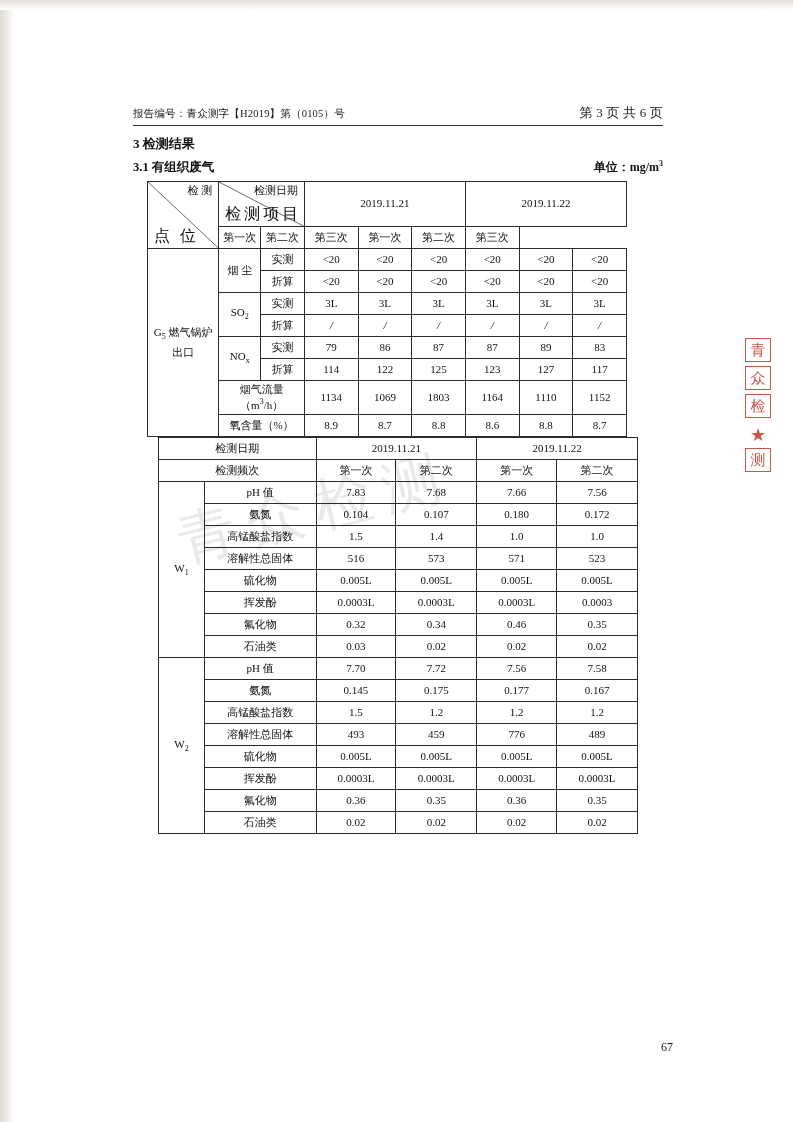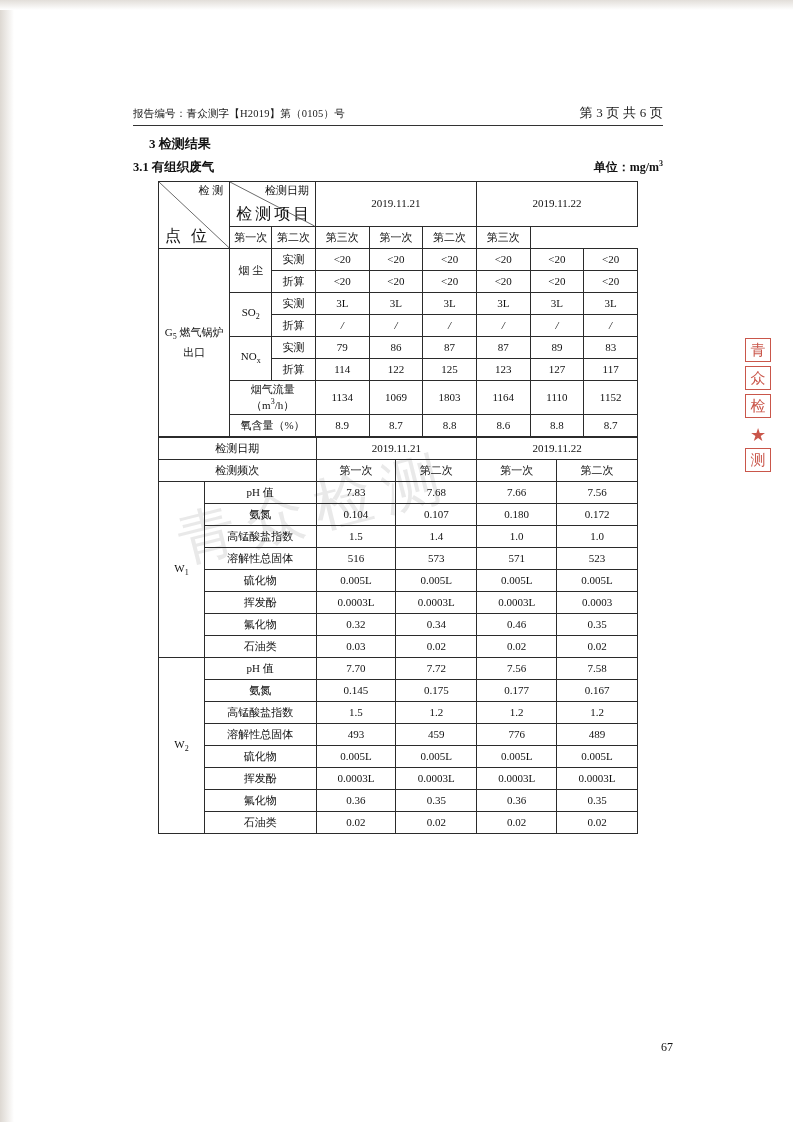--- a/index.html
+++ b/index.html
@@ -48,21 +48,21 @@
   .hdr .right { font-size: 13px; white-space: nowrap; }
   .rule {
     border: none;
     border-top: 1px solid #333;
     margin: 3px 0 0 0;
   }
   .sec-title {
     font-size: 13px;
     font-weight: bold;
     color: #111;
-    margin: 9px 0 4px 16px;
+    margin: 9px 0 4px 0;
   }
   .sub-row {
     display: flex;
     justify-content: space-between;
     align-items: flex-end;
     margin: 6px 0 5px 0;
   }
   .sub-title {
     font-size: 12.5px;
     font-weight: bold;
@@ -74,21 +74,21 @@
     color: #111;
   }
   .unit sup { font-size: 8px; }
   table {
     border-collapse: collapse;
     font-size: 11px;
     color: #111;
   }
   table.t1 {
     width: 480px;
-    margin-left: 25px;
+    margin-left: 14px;
   }
   table.t2 {
     width: 480px;
     margin-left: 25px;
   }
   td, th {
     border: 1px solid #2b2b2b;
     text-align: center;
     vertical-align: middle;
     padding: 2px 1px;

